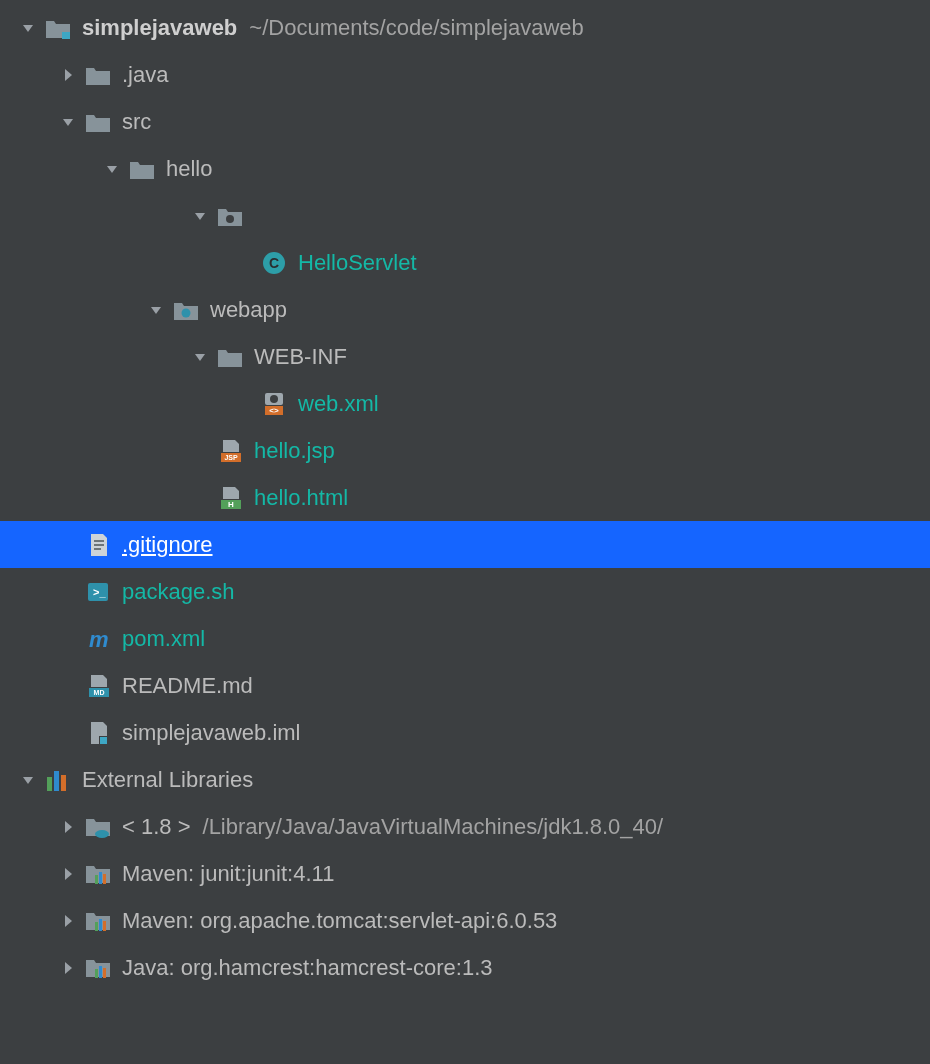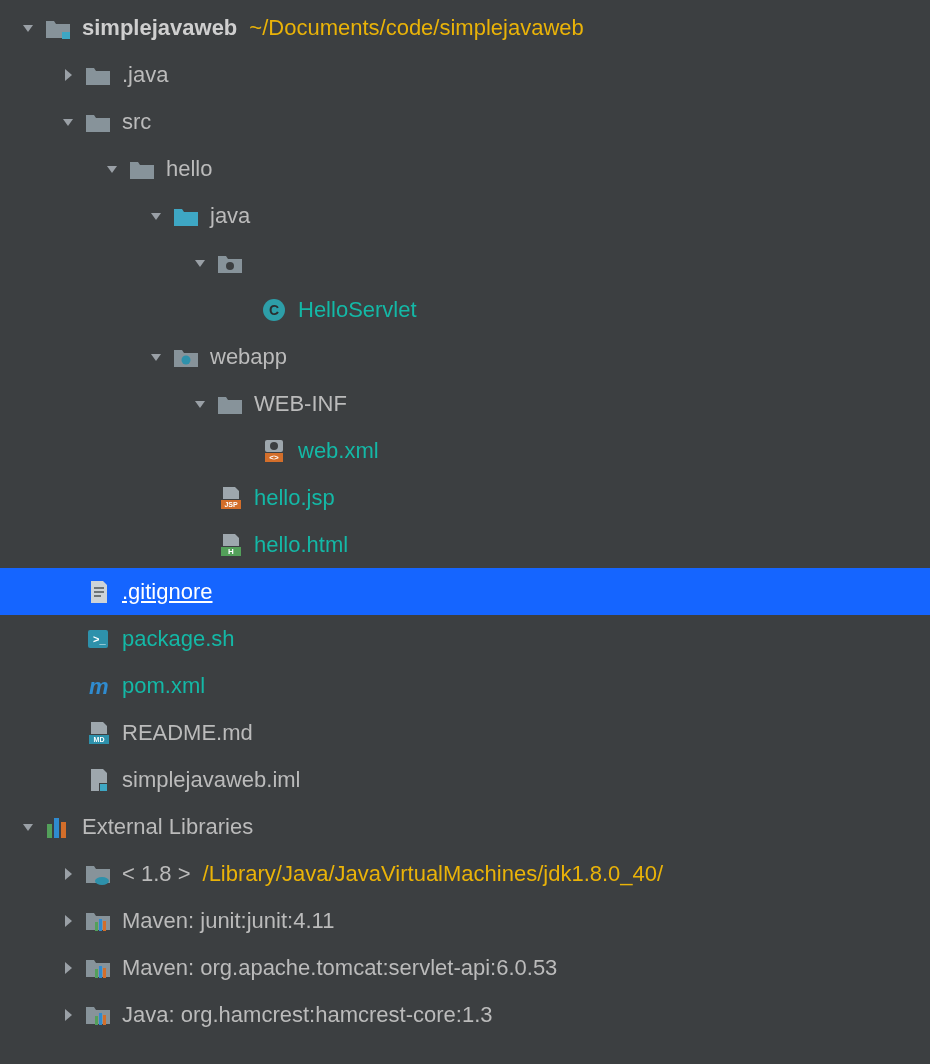--- a/index.html
+++ b/index.html
@@ -44,21 +44,21 @@
     margin-right: 10px;
     display: flex;
     align-items: center;
     justify-content: center;
   }
   .label { flex: 0 0 auto; }
   .label.green { color: #14b8a6; }
   .label.bold { font-weight: 600; color: #cfcfcf; }
   .row.selected .label { color: #ffffff; }
   .hint {
-    color: #eab308;
+    color: #a3a3a3;
     margin-left: 12px;
     flex: 0 0 auto;
   }
 </style>
 </head>
 <body>
 
 <div class="tree">
 
   <div class="row">
@@ -116,34 +116,20 @@
         </svg>
     </span>
     <span class="icon">
       <svg width="26" height="22" viewBox="0 0 26 22">
           <path d="M1 4 L9 4 L11 7 L25 7 L25 21 L1 21 Z" fill="#87939a"></path>
         </svg>
     </span>
     <span class="label">hello</span>
   </div>
 
-  <div class="row">
-    <span class="indent" style="width:146px"></span>
-    <span class="arrow">
-      <svg width="16" height="16" viewBox="0 0 16 16">
-          <path d="M3 5 L13 5 L8 12 Z" fill="#9aa0a6"></path>
-        </svg>
-    </span>
-    <span class="icon">
-      <svg width="26" height="22" viewBox="0 0 26 22">
-          <path d="M1 4 L9 4 L11 7 L25 7 L25 21 L1 21 Z" fill="#3ea7c4"></path>
-        </svg>
-    </span>
-    <span class="label">java</span>
-  </div>
 
   <div class="row">
     <span class="indent" style="width:190px"></span>
     <span class="arrow">
       <svg width="16" height="16" viewBox="0 0 16 16">
           <path d="M3 5 L13 5 L8 12 Z" fill="#9aa0a6"></path>
         </svg>
     </span>
     <span class="icon">
       <svg width="26" height="22" viewBox="0 0 26 22">

